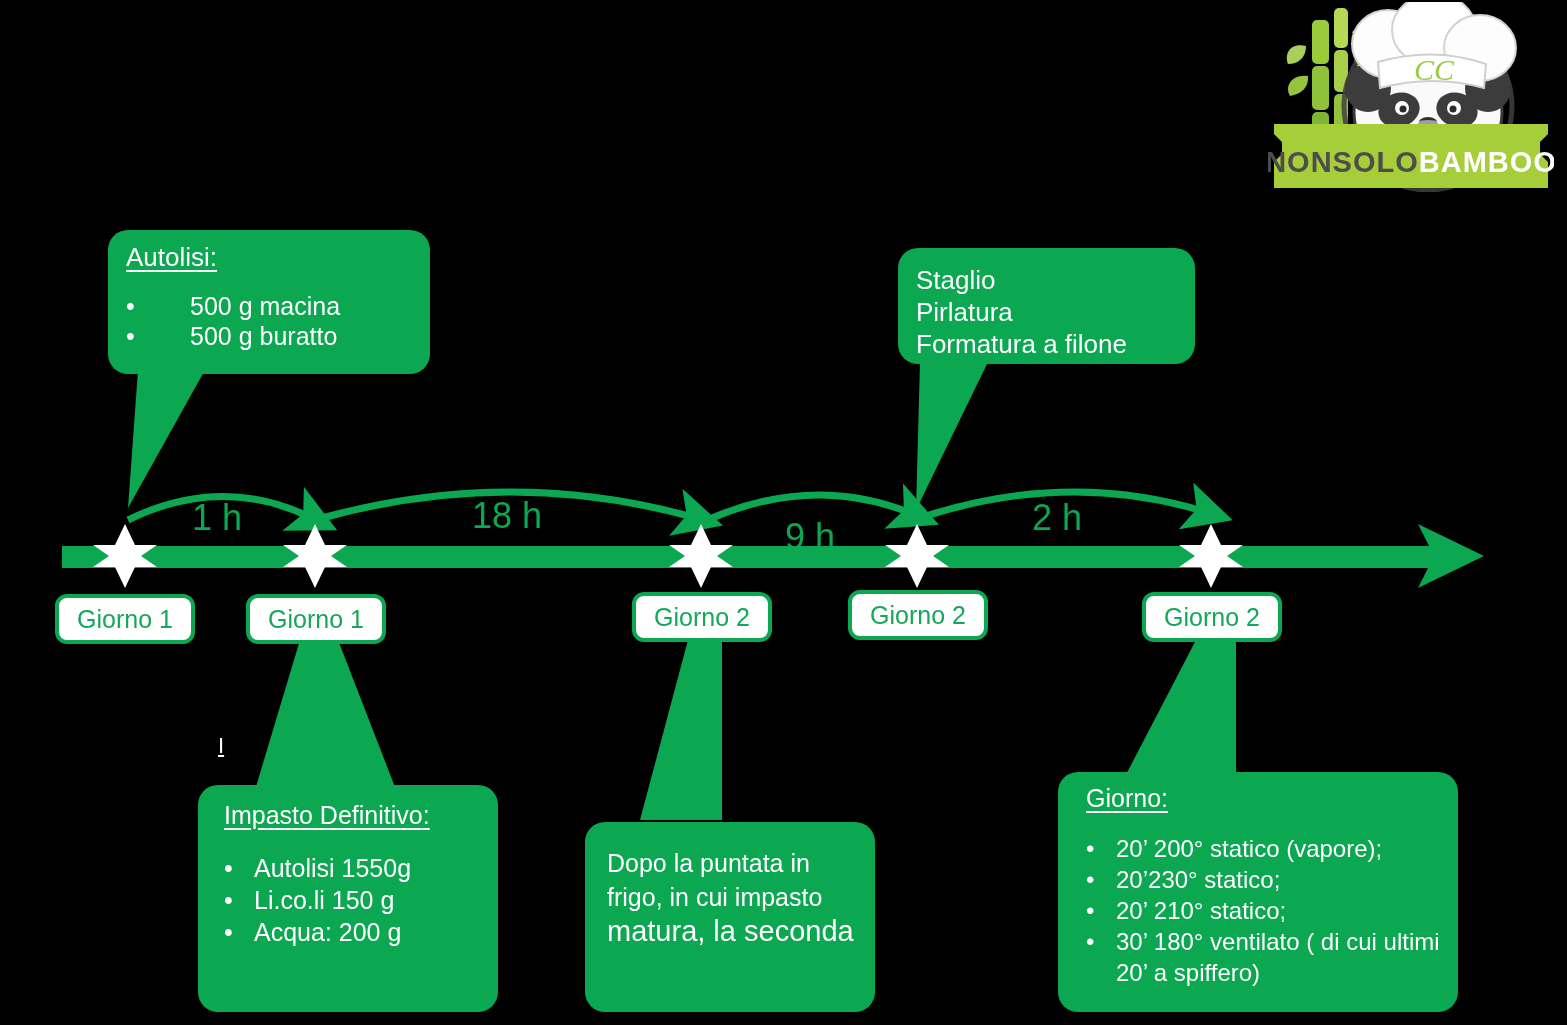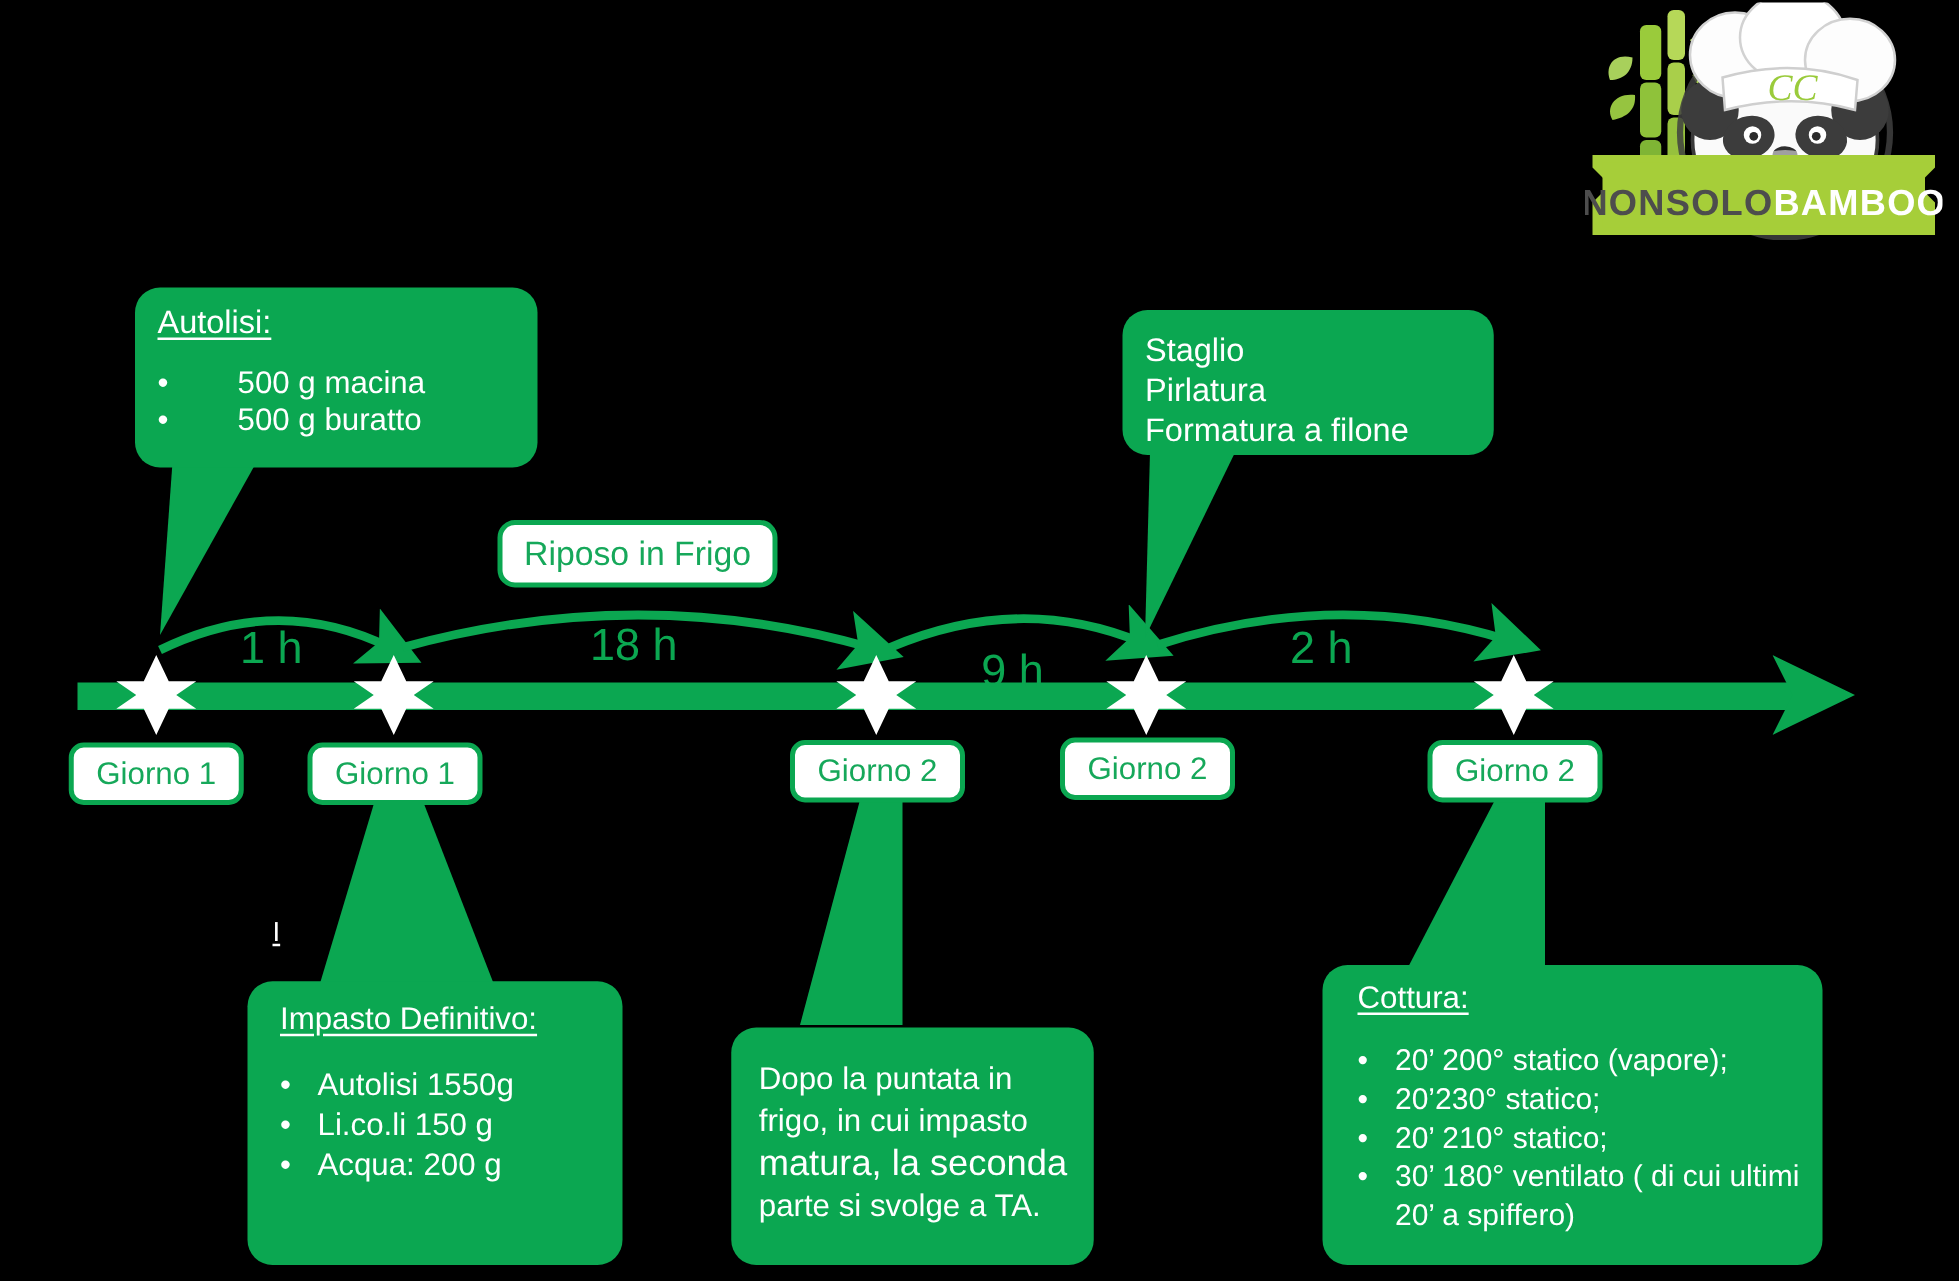--- a/index.html
+++ b/index.html
@@ -246,25 +246,24 @@
       <li style="padding-left:30px;">Autolisi 1550g</li>
       <li style="padding-left:30px;">Li.co.li 150 g</li>
       <li style="padding-left:30px;">Acqua: 200 g</li>
     </ul>
   </div>
 
   <div class="bubble" id="bubble-puntata" style="left:585px;top:822px;width:290px;height:190px;padding:24px 0 0 22px;">
     <p style="font-size:25px;line-height:34px;">Dopo la puntata in</p>
     <p style="font-size:25px;line-height:34px;">frigo, in cui impasto</p>
     <p style="font-size:29px;line-height:34px;">matura, la seconda</p>
-    <p style="font-size:25px;line-height:34px;">parte si svolge a TA.</p>
   </div>
 
   <div class="bubble" id="bubble-cottura" style="left:1058px;top:772px;width:400px;height:240px;padding:12px 0 0 28px;">
-    <div class="title" style="font-size:25px;margin-bottom:20px;">Cottura:</div>
+    <div class="title" style="font-size:25px;margin-bottom:20px;">Giorno:</div>
     <ul style="font-size:24px;line-height:31px;">
       <li style="padding-left:30px;">20’ 200° statico (vapore);</li>
       <li style="padding-left:30px;">20’230° statico;</li>
       <li style="padding-left:30px;">20’ 210° statico;</li>
       <li style="padding-left:30px;white-space:normal;width:330px;">30’ 180° ventilato ( di cui ultimi 20’ a spiffero)</li>
     </ul>
   </div>
 
   <div id="stray-mark">I</div>
 
@@ -278,21 +277,20 @@
     <path d="M322 518 Q512 466 696 518" fill="none" stroke="#0BA751" stroke-width="7" marker-end="url(#arrowhead)"></path>
     <path d="M712 518 Q816 474 913 514" fill="none" stroke="#0BA751" stroke-width="7" marker-end="url(#arrowhead)"></path>
     <path d="M926 516 Q1070 470 1206 512" fill="none" stroke="#0BA751" stroke-width="7" marker-end="url(#arrowhead)"></path>
   </svg>
 
   <div class="duration" style="left:192px;top:500px;">1 h</div>
   <div class="duration" style="left:472px;top:498px;">18 h</div>
   <div class="duration" style="left:785px;top:500px;margin-top:19px;">9 h</div>
   <div class="duration" style="left:1032px;top:500px;">2 h</div>
 
-  <div id="riposo-pill">Riposo in Frigo</div>
 
   <div id="axis-bar"></div>
   <svg id="axis-arrow" width="100" height="82" viewBox="0 0 100 82">
     <polygon points="0,8 66,40 0,72 16,40" fill="#0BA751"></polygon>
   </svg>
 
   <svg class="star" style="left:93px;top:524px;" width="64" height="64" viewBox="0 0 64 64">
     <polygon points="32,0 42,21 64,21 48,32 64,43 42,43 32,64 22,43 0,43 16,32 0,21 22,21" fill="#FFFFFF"></polygon>
   </svg>
   <svg class="star" style="left:283px;top:524px;" width="64" height="64" viewBox="0 0 64 64">

